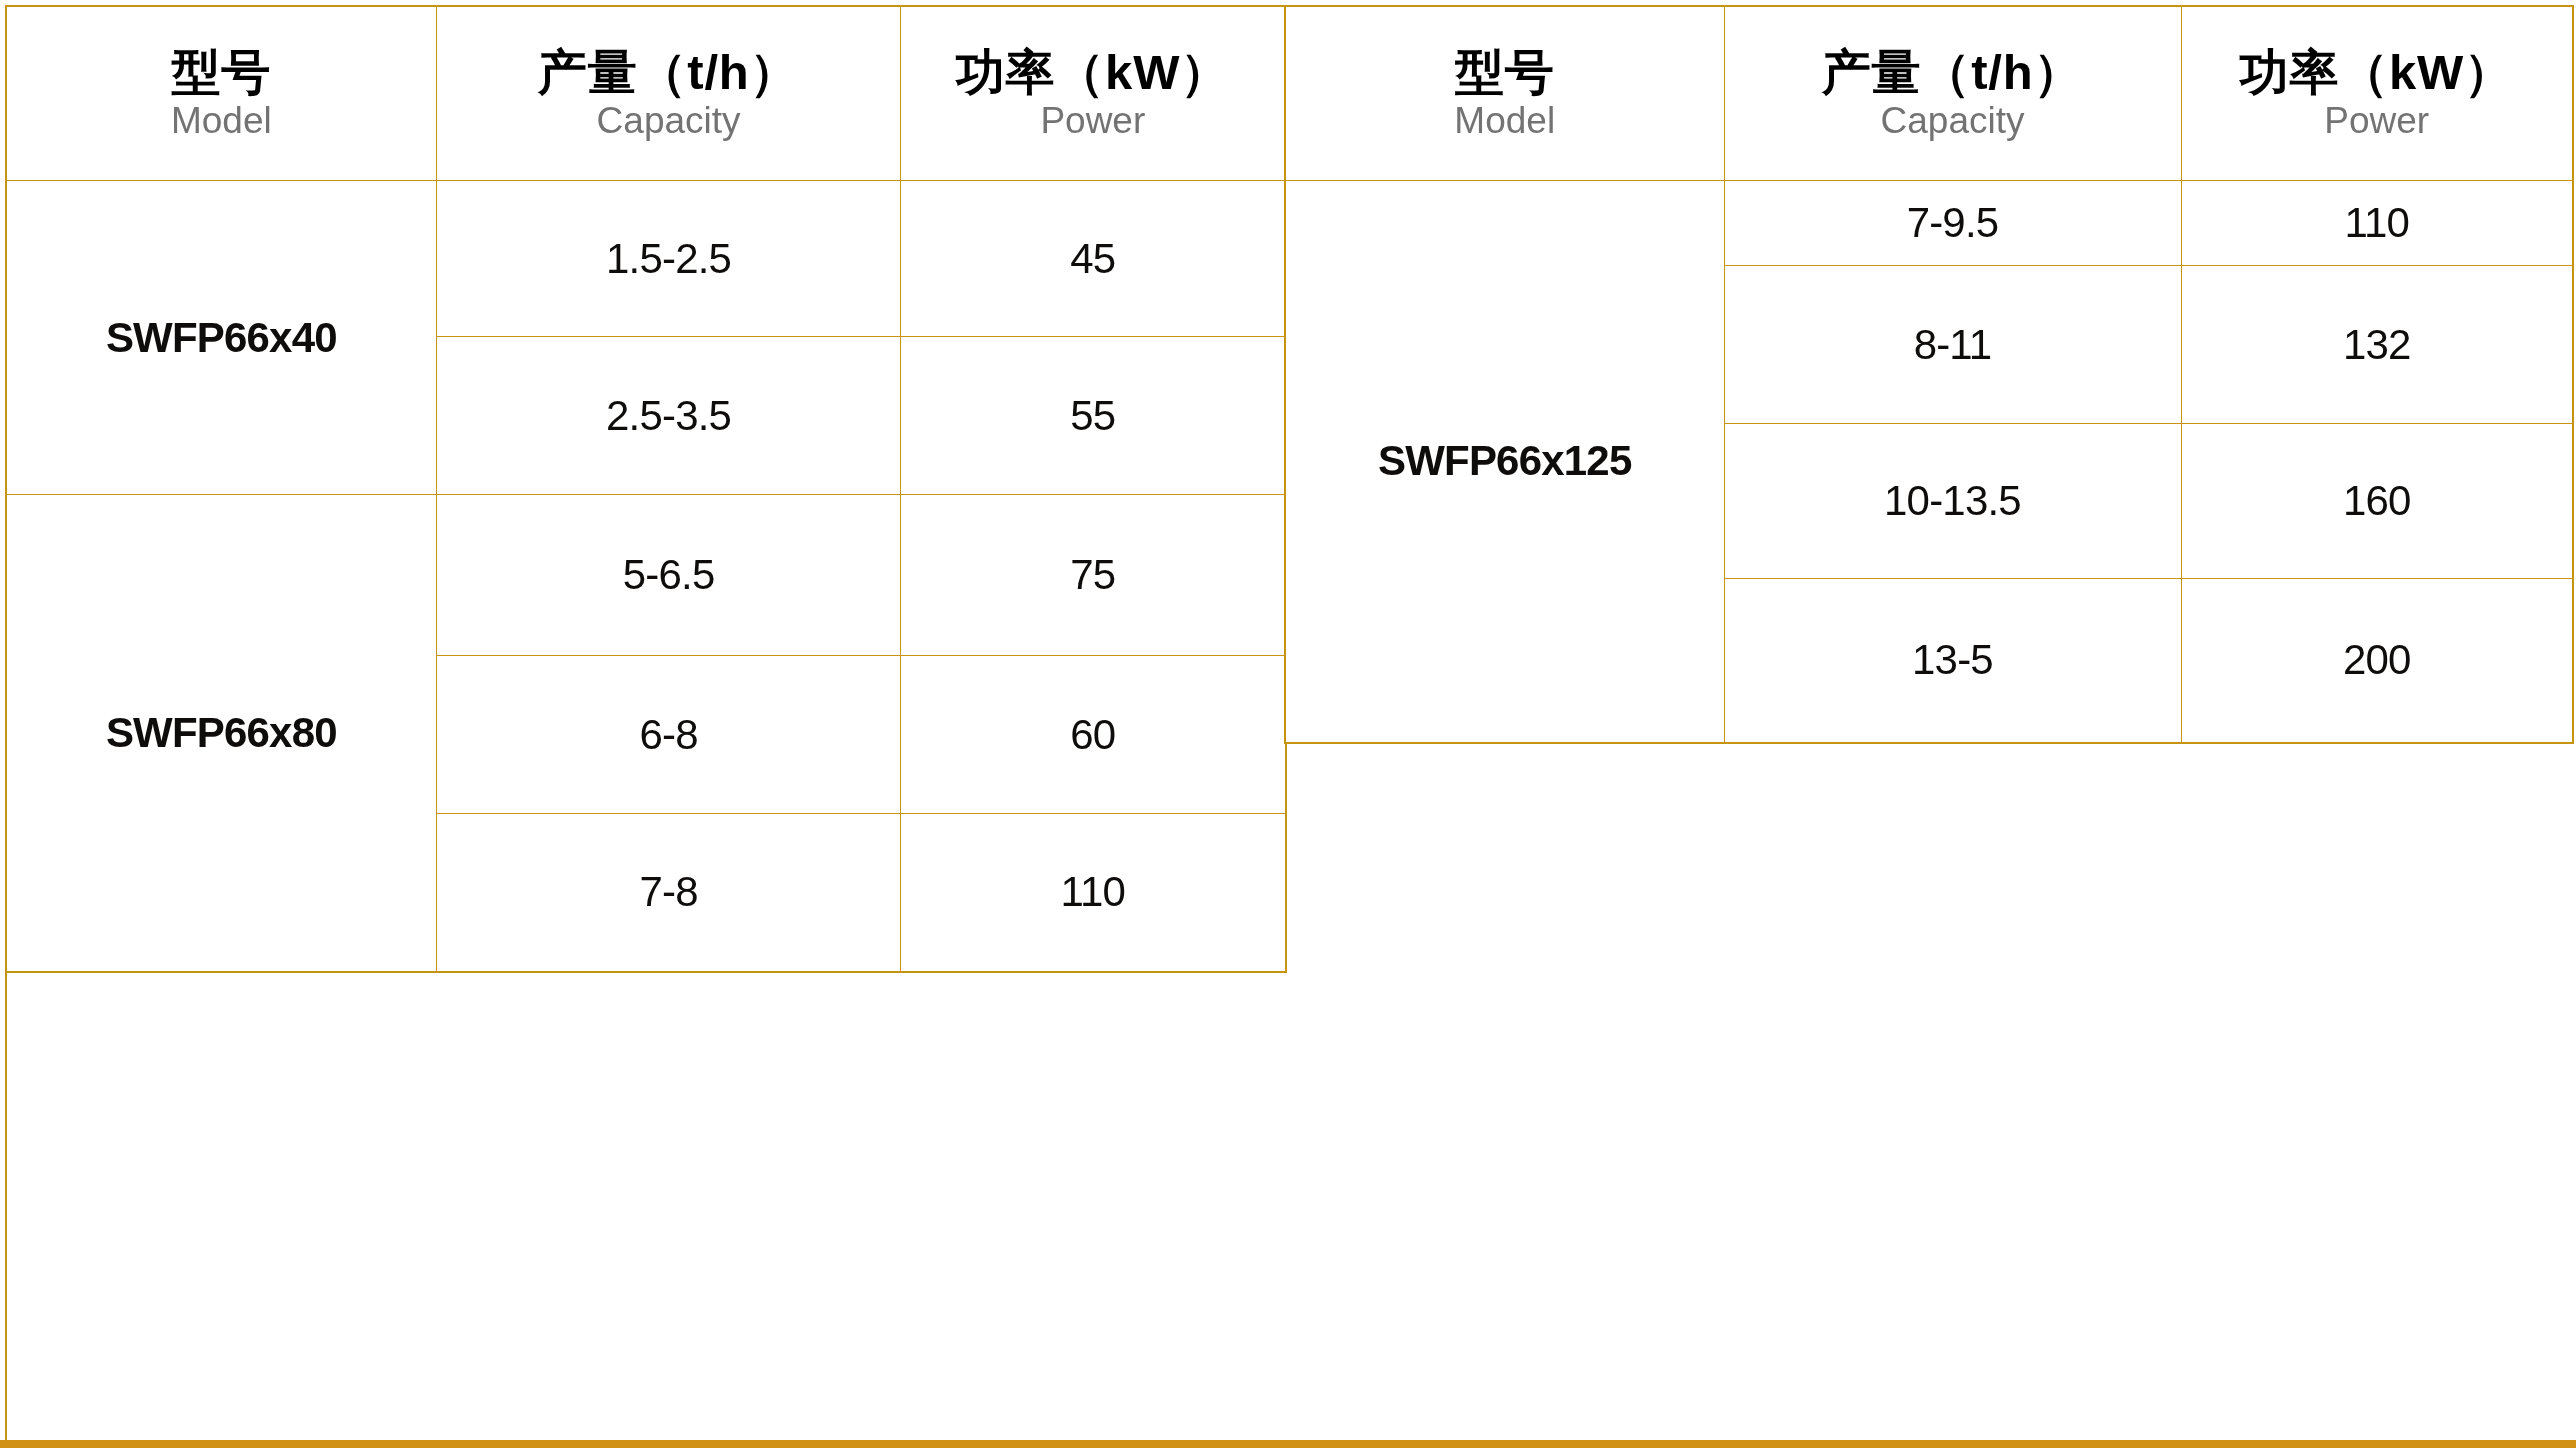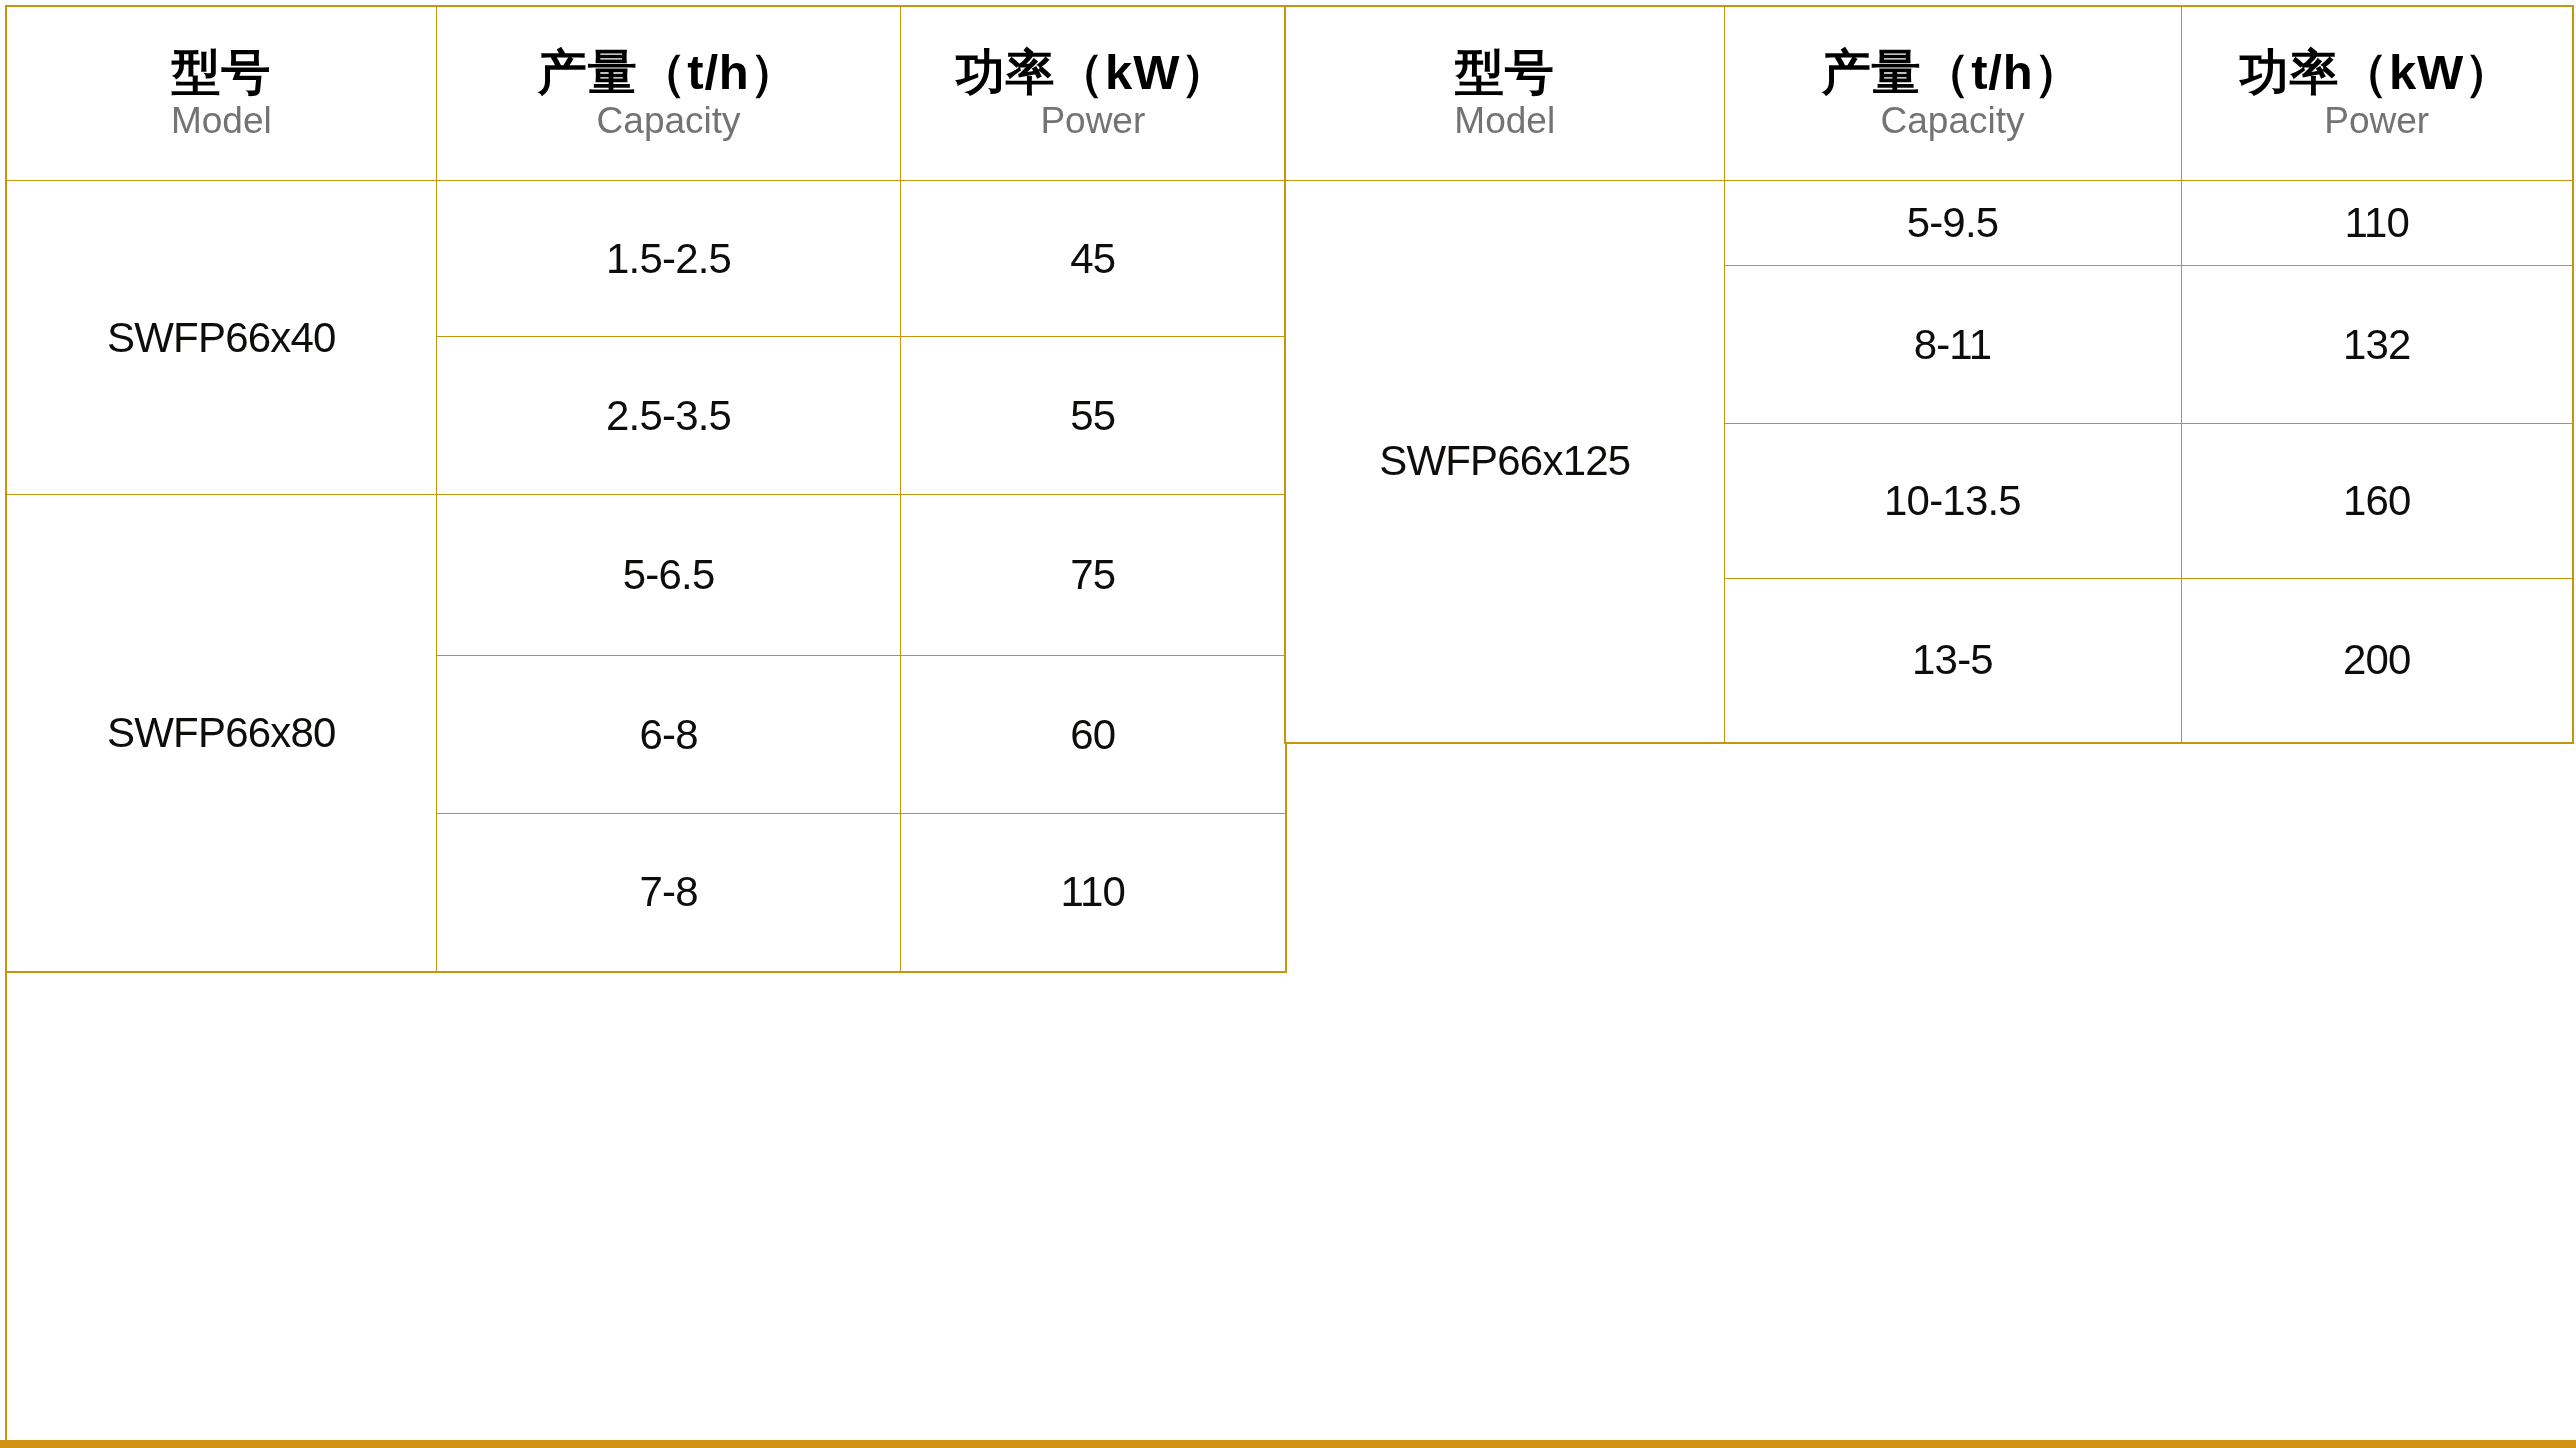--- a/index.html
+++ b/index.html
@@ -50,21 +50,21 @@
   }
   .cell-txt{
     font-size:42px;
     font-weight:400;
     letter-spacing:-0.8px;
     color:#0f0d0b;
     white-space:nowrap;
   }
   .model-txt{
     font-size:42px;
-    font-weight:400;
+    font-weight:700;
     letter-spacing:-0.8px;
     color:#0f0d0b;
     white-space:nowrap;
   }
   .left-rail{
     position:absolute;
     left:4.6px;
     top:4.6px;
     width:2.3px;
     height:1435px;
@@ -177,21 +177,21 @@
           <div class="hdr-en">Power</div>
         </th>
       </tr>
     </thead>
     <tbody>
       <tr style="height:85px">
         <td rowspan="4">
           <span class="model-txt">SWFP66x125</span>
         </td>
         <td>
-          <span class="cell-txt">5-9.5</span>
+          <span class="cell-txt">7-9.5</span>
         </td>
         <td>
           <span class="cell-txt">110</span>
         </td>
       </tr>
       <tr style="height:158px">
         <td>
           <span class="cell-txt">8-11</span>
         </td>
         <td>

